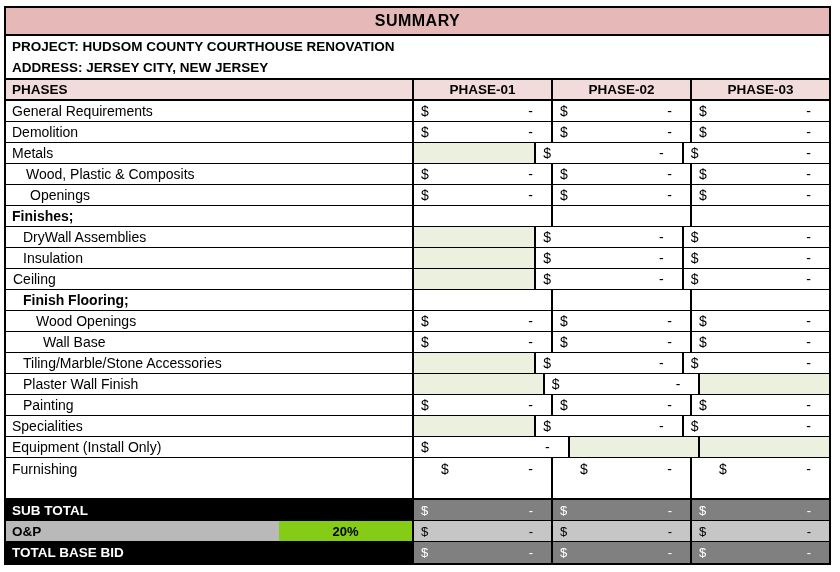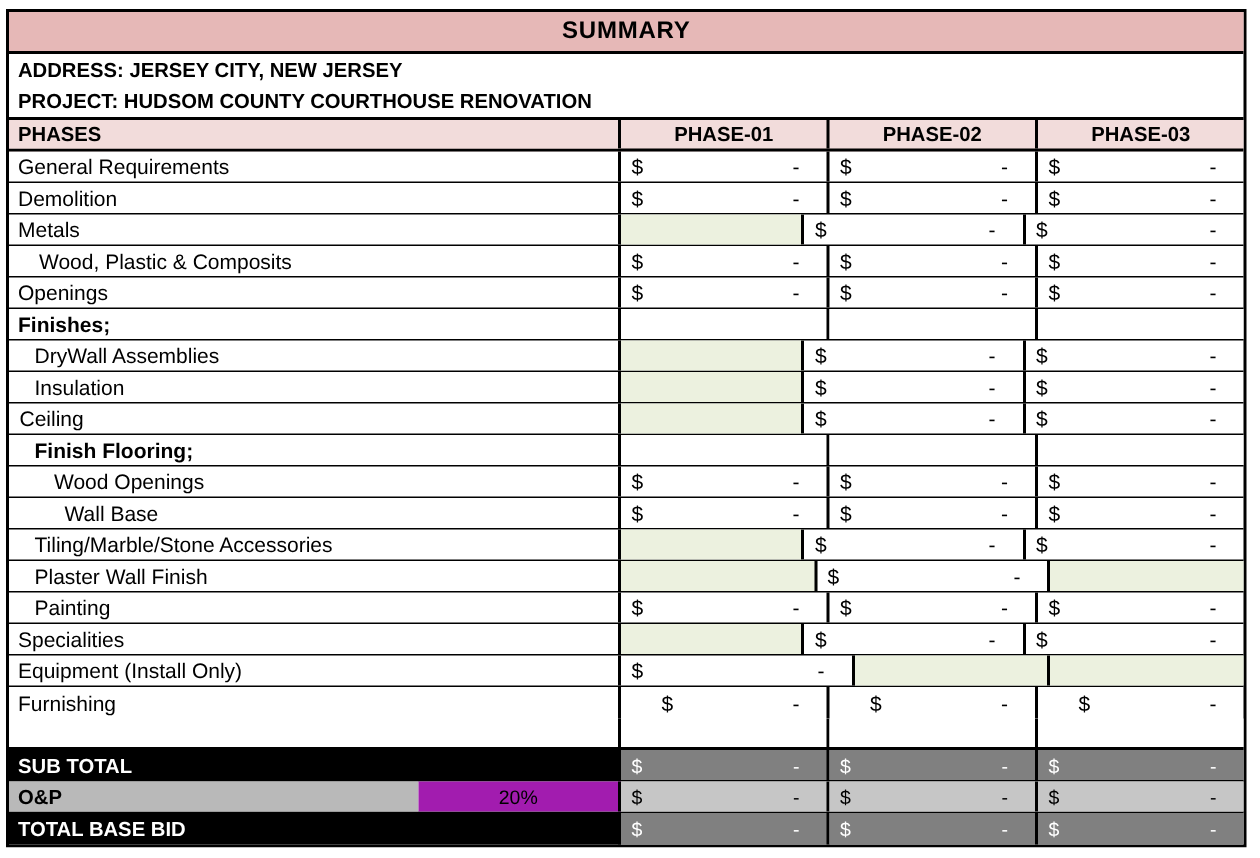--- a/index.html
+++ b/index.html
@@ -20,38 +20,38 @@
   .bold{font-weight:bold;}
   .money{display:flex;align-items:center;justify-content:space-between;padding:0 18px 0 7px;}
   .green{background:#ecf1df;}
   .blank{background:#fff;}
   .spacer-row{height:21px;border-bottom:2px solid #000;font-size:13px;}
   .footer-row{height:21px;font-size:13px;border-bottom:1px solid #000;}
   .footer-row:last-child{border-bottom:none;}
   .f-dark .label-col{background:#000;color:#fff;font-weight:bold;font-size:13.5px;}
   .f-dark .val{background:#808080;color:#fff;}
   .op-label{flex:0 0 273px;width:273px;background:#b9b9b9;font-weight:bold;font-size:13.5px;display:flex;align-items:center;padding-left:6px;}
-  .op-pct{flex:0 0 135px;width:135px;background:#a21caf;font-weight:normal;display:flex;align-items:center;justify-content:center;border-right:2px solid #000;}
+  .op-pct{flex:0 0 135px;width:135px;background:#84cc16;font-weight:bold;display:flex;align-items:center;justify-content:center;border-right:2px solid #000;}
   .f-op .val{background:#c6c6c6;color:#000;}
 </style>
 </head>
 <body>
 
 <div class="sheet">
 
   <div class="title-row">
     <span>SUMMARY</span>
   </div>
 
   <div class="info-block">
     <div class="info-line">
-      <span>ADDRESS: JERSEY CITY, NEW JERSEY</span>
+      <span>PROJECT: HUDSOM COUNTY COURTHOUSE RENOVATION</span>
     </div>
     <div class="info-line">
-      <span>PROJECT: HUDSOM COUNTY COURTHOUSE RENOVATION</span>
+      <span>ADDRESS: JERSEY CITY, NEW JERSEY</span>
     </div>
   </div>
 
   <div class="row header-row">
     <div class="cell label-col">PHASES</div>
     <div class="cell val">PHASE-01</div>
     <div class="cell val">PHASE-02</div>
     <div class="cell val">PHASE-03</div>
   </div>
 
@@ -107,21 +107,21 @@
         <div class="cell val money">
           <span>$</span>
           <span>-</span>
         </div>
         <div class="cell val money">
           <span>$</span>
           <span>-</span>
         </div>
       </div>
       <div class="row body-row">
-        <div class="cell label-col" style="padding-left: 6px;">Openings</div>
+        <div class="cell label-col" style="padding-left: 24px;">Openings</div>
         <div class="cell val money">
           <span>$</span>
           <span>-</span>
         </div>
         <div class="cell val money">
           <span>$</span>
           <span>-</span>
         </div>
         <div class="cell val money">
           <span>$</span>

